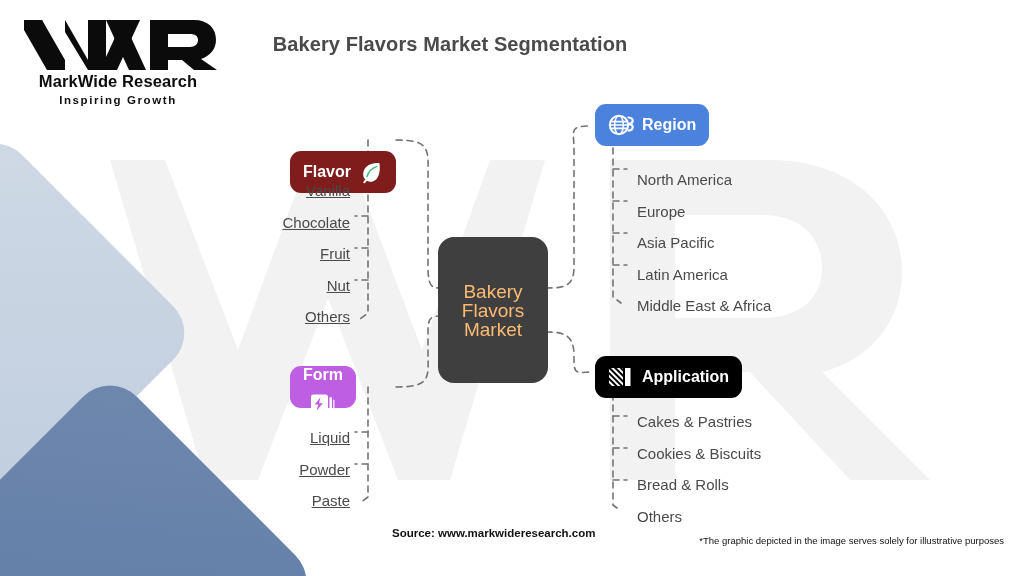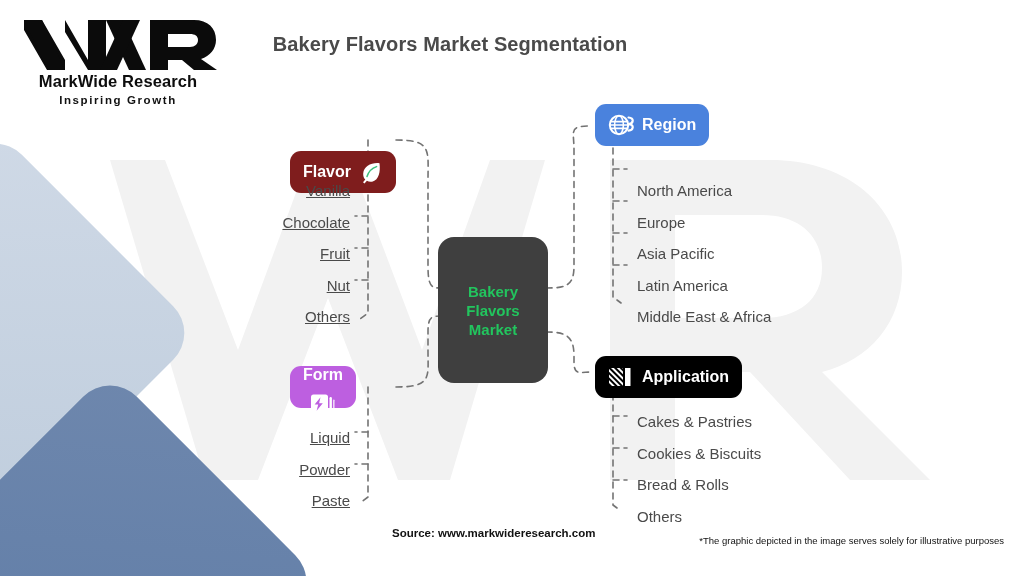--- a/index.html
+++ b/index.html
@@ -120,23 +120,23 @@
     width: 110px;
     height: 146px;
     background: #3f3f3f;
     border-radius: 16px;
     display: flex;
     align-items: center;
     justify-content: center;
     z-index: 5;
   }
   .center-node .label {
-    color: #22c55e;
-    font-size: 15px;
-    font-weight: bold;
+    color: #fdba74;
+    font-size: 19px;
+    font-weight: normal;
     line-height: 19px;
     text-align: center;
   }
 
   .badge {
     position: absolute;
     height: 42px;
     border-radius: 11px;
     display: flex;
     align-items: center;
@@ -169,21 +169,21 @@
     color: #4a4a4a;
     line-height: 31.5px;
     white-space: nowrap;
   }
   .leaf-list.right-align {
     text-align: right;
     text-decoration: underline;
   }
   #list-flavor      { left: 190px; top: 175px; width: 160px; }
   #list-form        { left: 190px; top: 422px; width: 160px; }
-  #list-region      { left: 637px; top: 175px; }
+  #list-region      { left: 637px; top: 164px; }
   #list-application { left: 637px; top: 406px; }
 
   
   .source {
     position: absolute;
     left: 392px;
     top: 527px;
     font-size: 11.5px;
     font-weight: bold;
     color: #111111;

